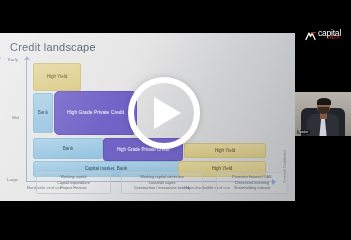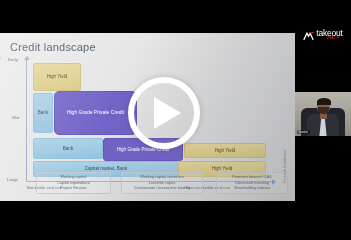--- a/index.html
+++ b/index.html
@@ -150,21 +150,21 @@
     <div class="tri"></div>
   </div>
 
   <div id="logo-tile">
     <div id="logo-mark">
       <svg width="11" height="11" viewBox="0 0 22 22" aria-hidden="true">
         <path d="M2 17 L8 4 L11 11 L14 4 L20 17" fill="none" stroke="#ffffff" stroke-width="2.6" stroke-linecap="round" stroke-linejoin="round"></path>
         <path d="M13.5 4.5 L20.5 3" fill="none" stroke="#e23c2e" stroke-width="2.4" stroke-linecap="round"></path>
       </svg>
     </div>
-    <div class="logo-word">takeout</div>
+    <div class="logo-word">capital</div>
     <div class="logo-sub">WEALTH</div>
   </div>
 
   <div id="cam">
     <div class="cam-wall"></div>
     <div class="cam-chairback"></div>
     <div class="cam-body"></div>
     <div class="cam-shirt"></div>
     <div class="cam-neck"></div>
     <div class="cam-head"></div>

